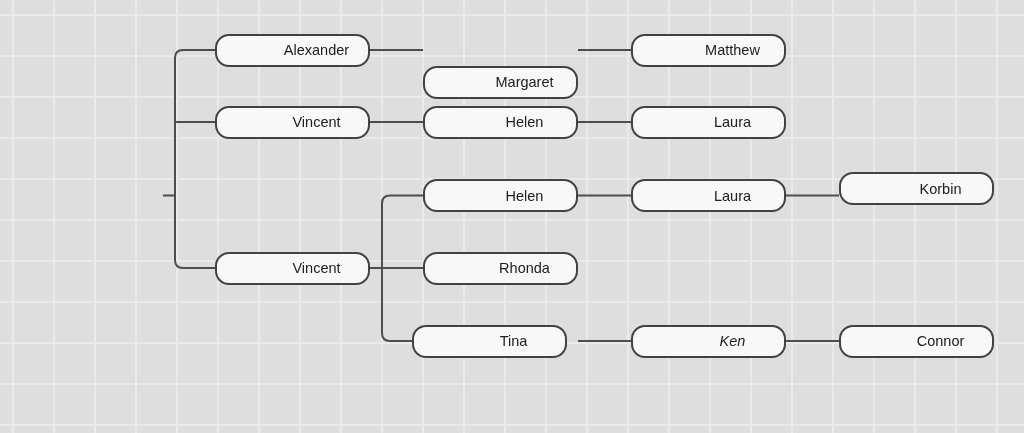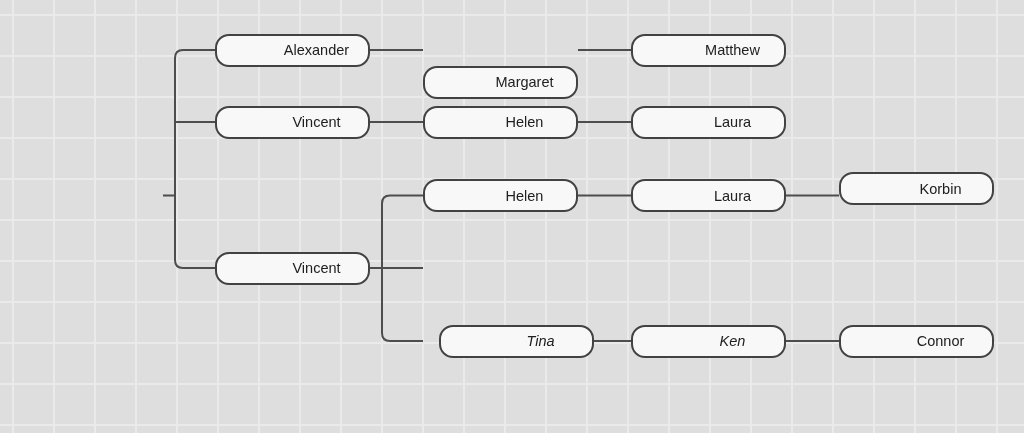--- a/index.html
+++ b/index.html
@@ -88,21 +88,24 @@
     </div>
     <div class="node" style="left: 423px; top: 33.5px; margin-top: 32px;">
       <span>Margaret</span>
     </div>
     <div class="node" style="left: 423px; top: 105.5px;">
       <span>Helen</span>
     </div>
     <div class="node" style="left: 423px; top: 179px;">
       <span>Helen</span>
     </div>
-    <div class="node" style="left: 439px; top: 324.5px; font-style: italic;">
+    <div class="node" style="left: 423px; top: 251.5px;">
+      <span>Rhonda</span>
+    </div>
+    <div class="node" style="left: 412px; top: 324.5px;">
       <span>Tina</span>
     </div>
     <div class="node" style="left: 631px; top: 105.5px;">
       <span>Laura</span>
     </div>
     <div class="node" style="left: 631px; top: 33.5px;">
       <span>Matthew</span>
     </div>
     <div class="node" style="left: 631px; top: 179px;">
       <span>Laura</span>

